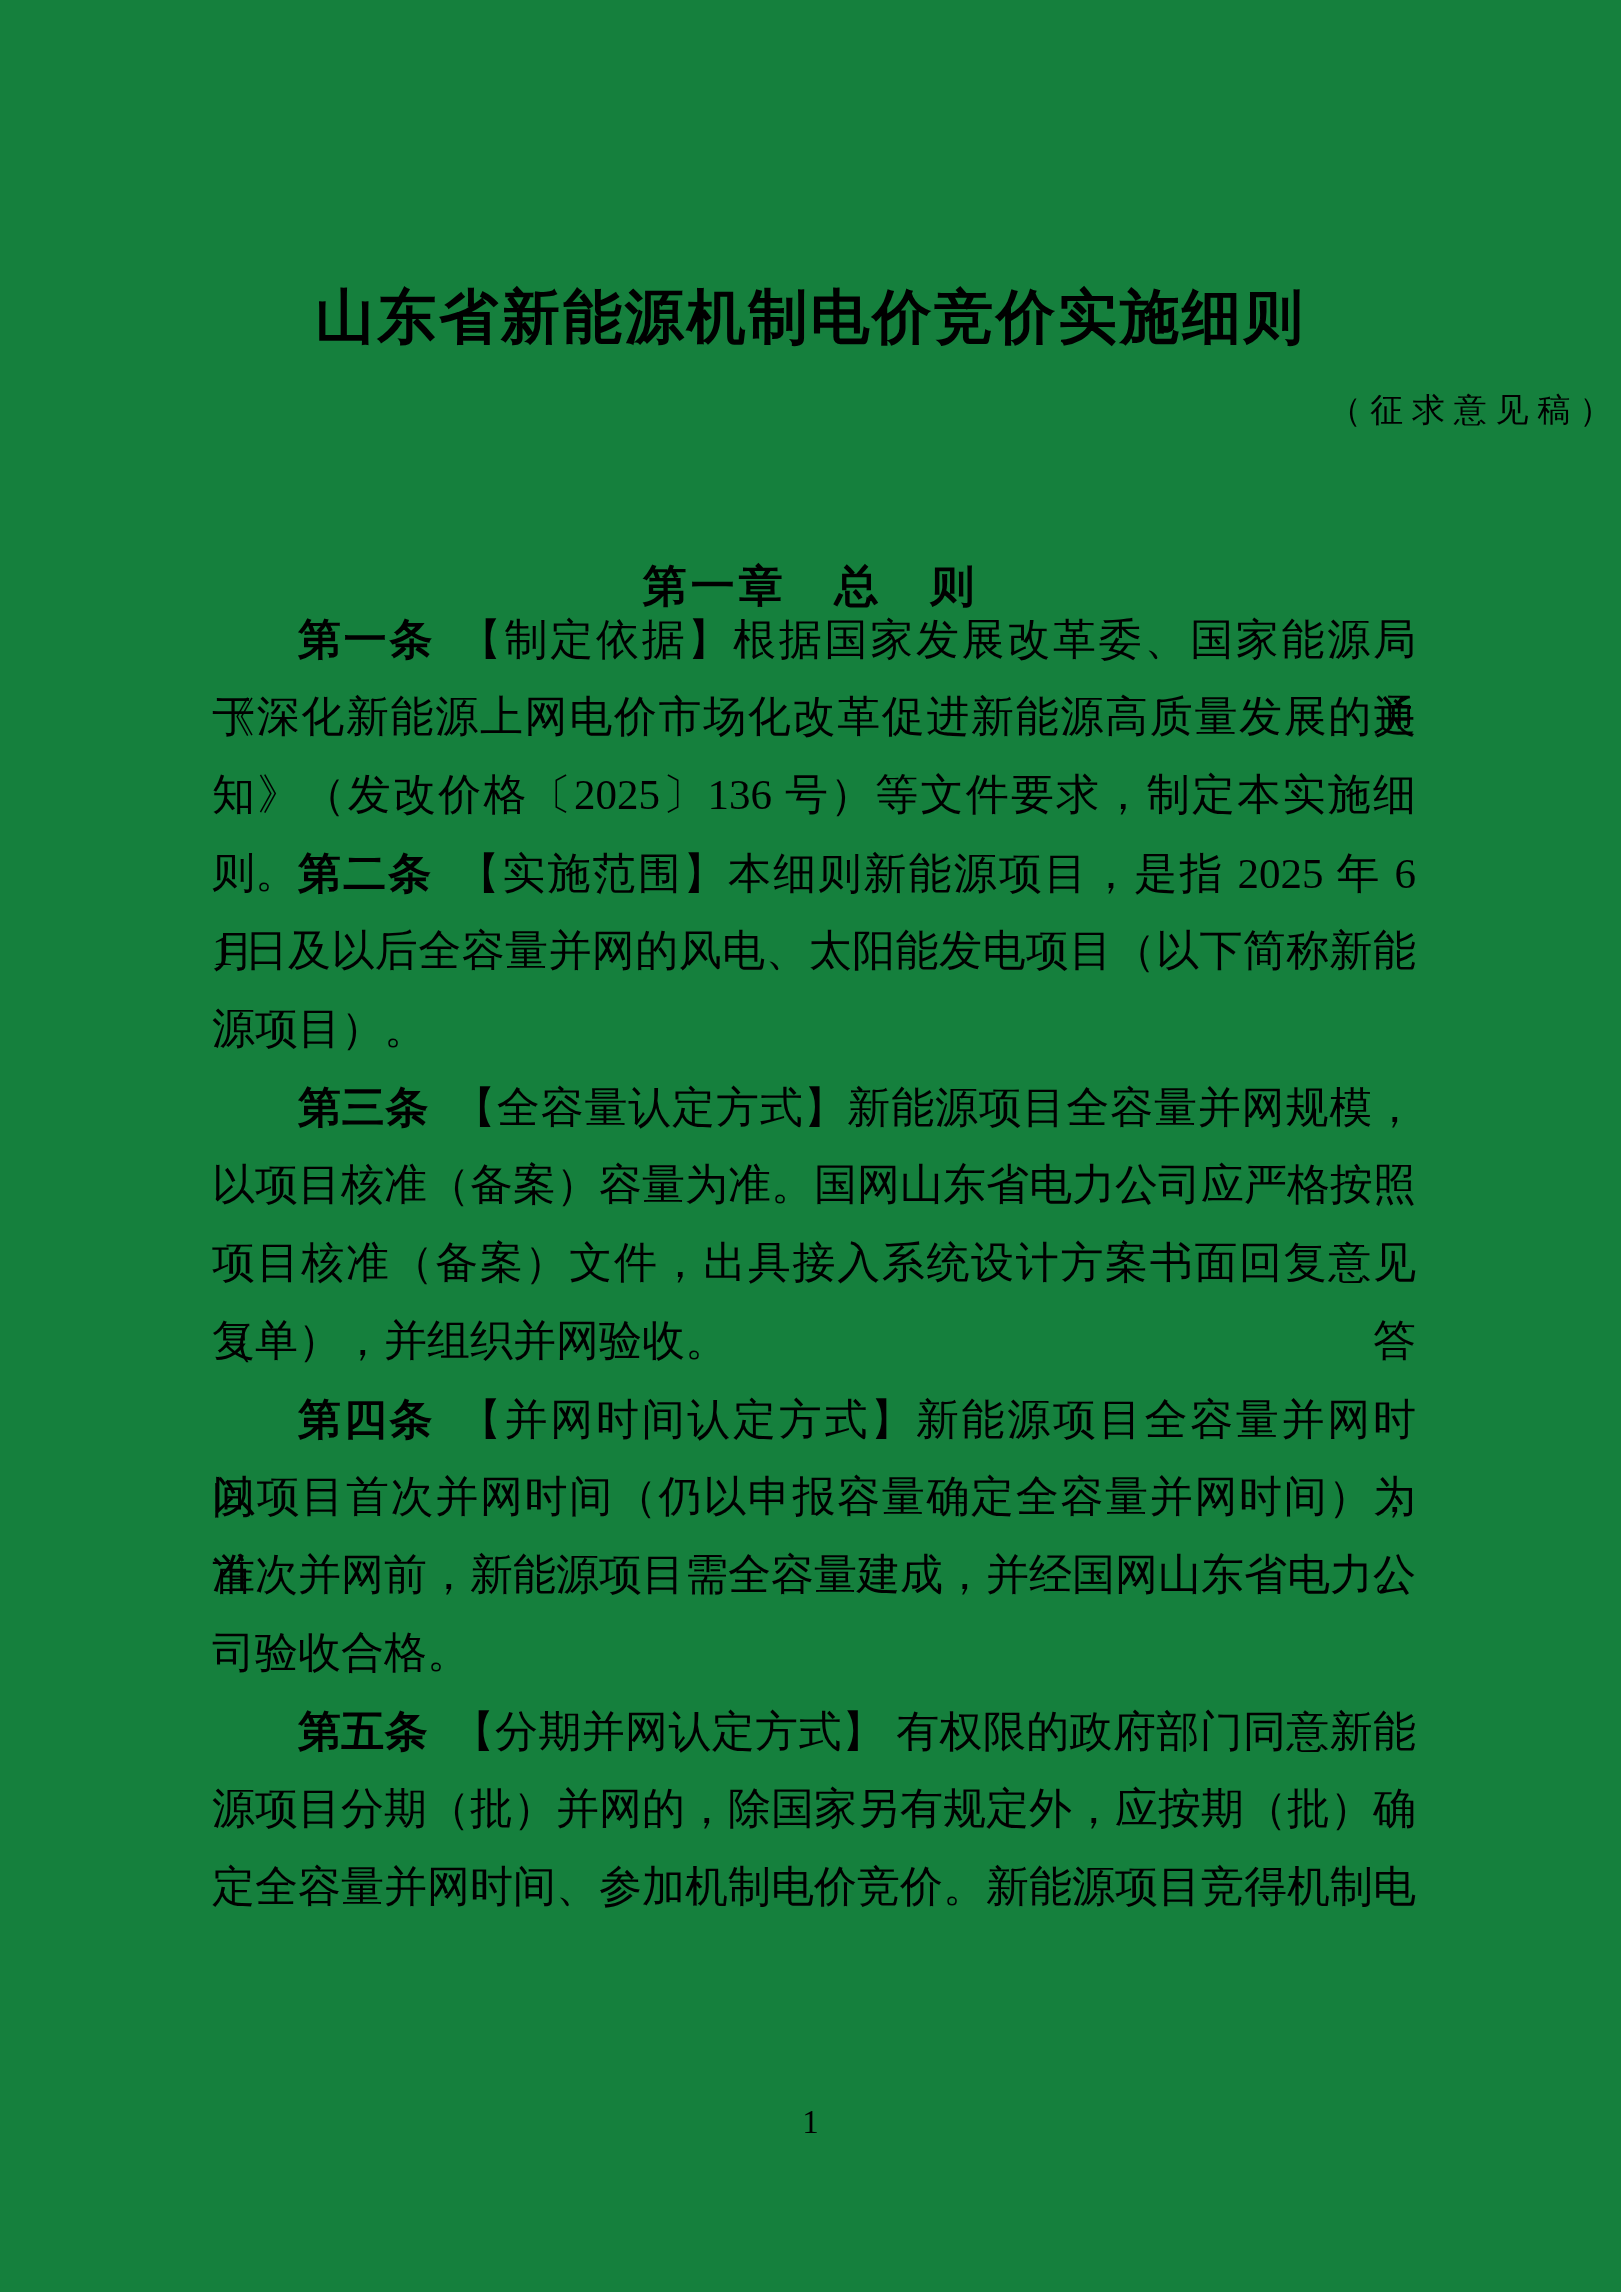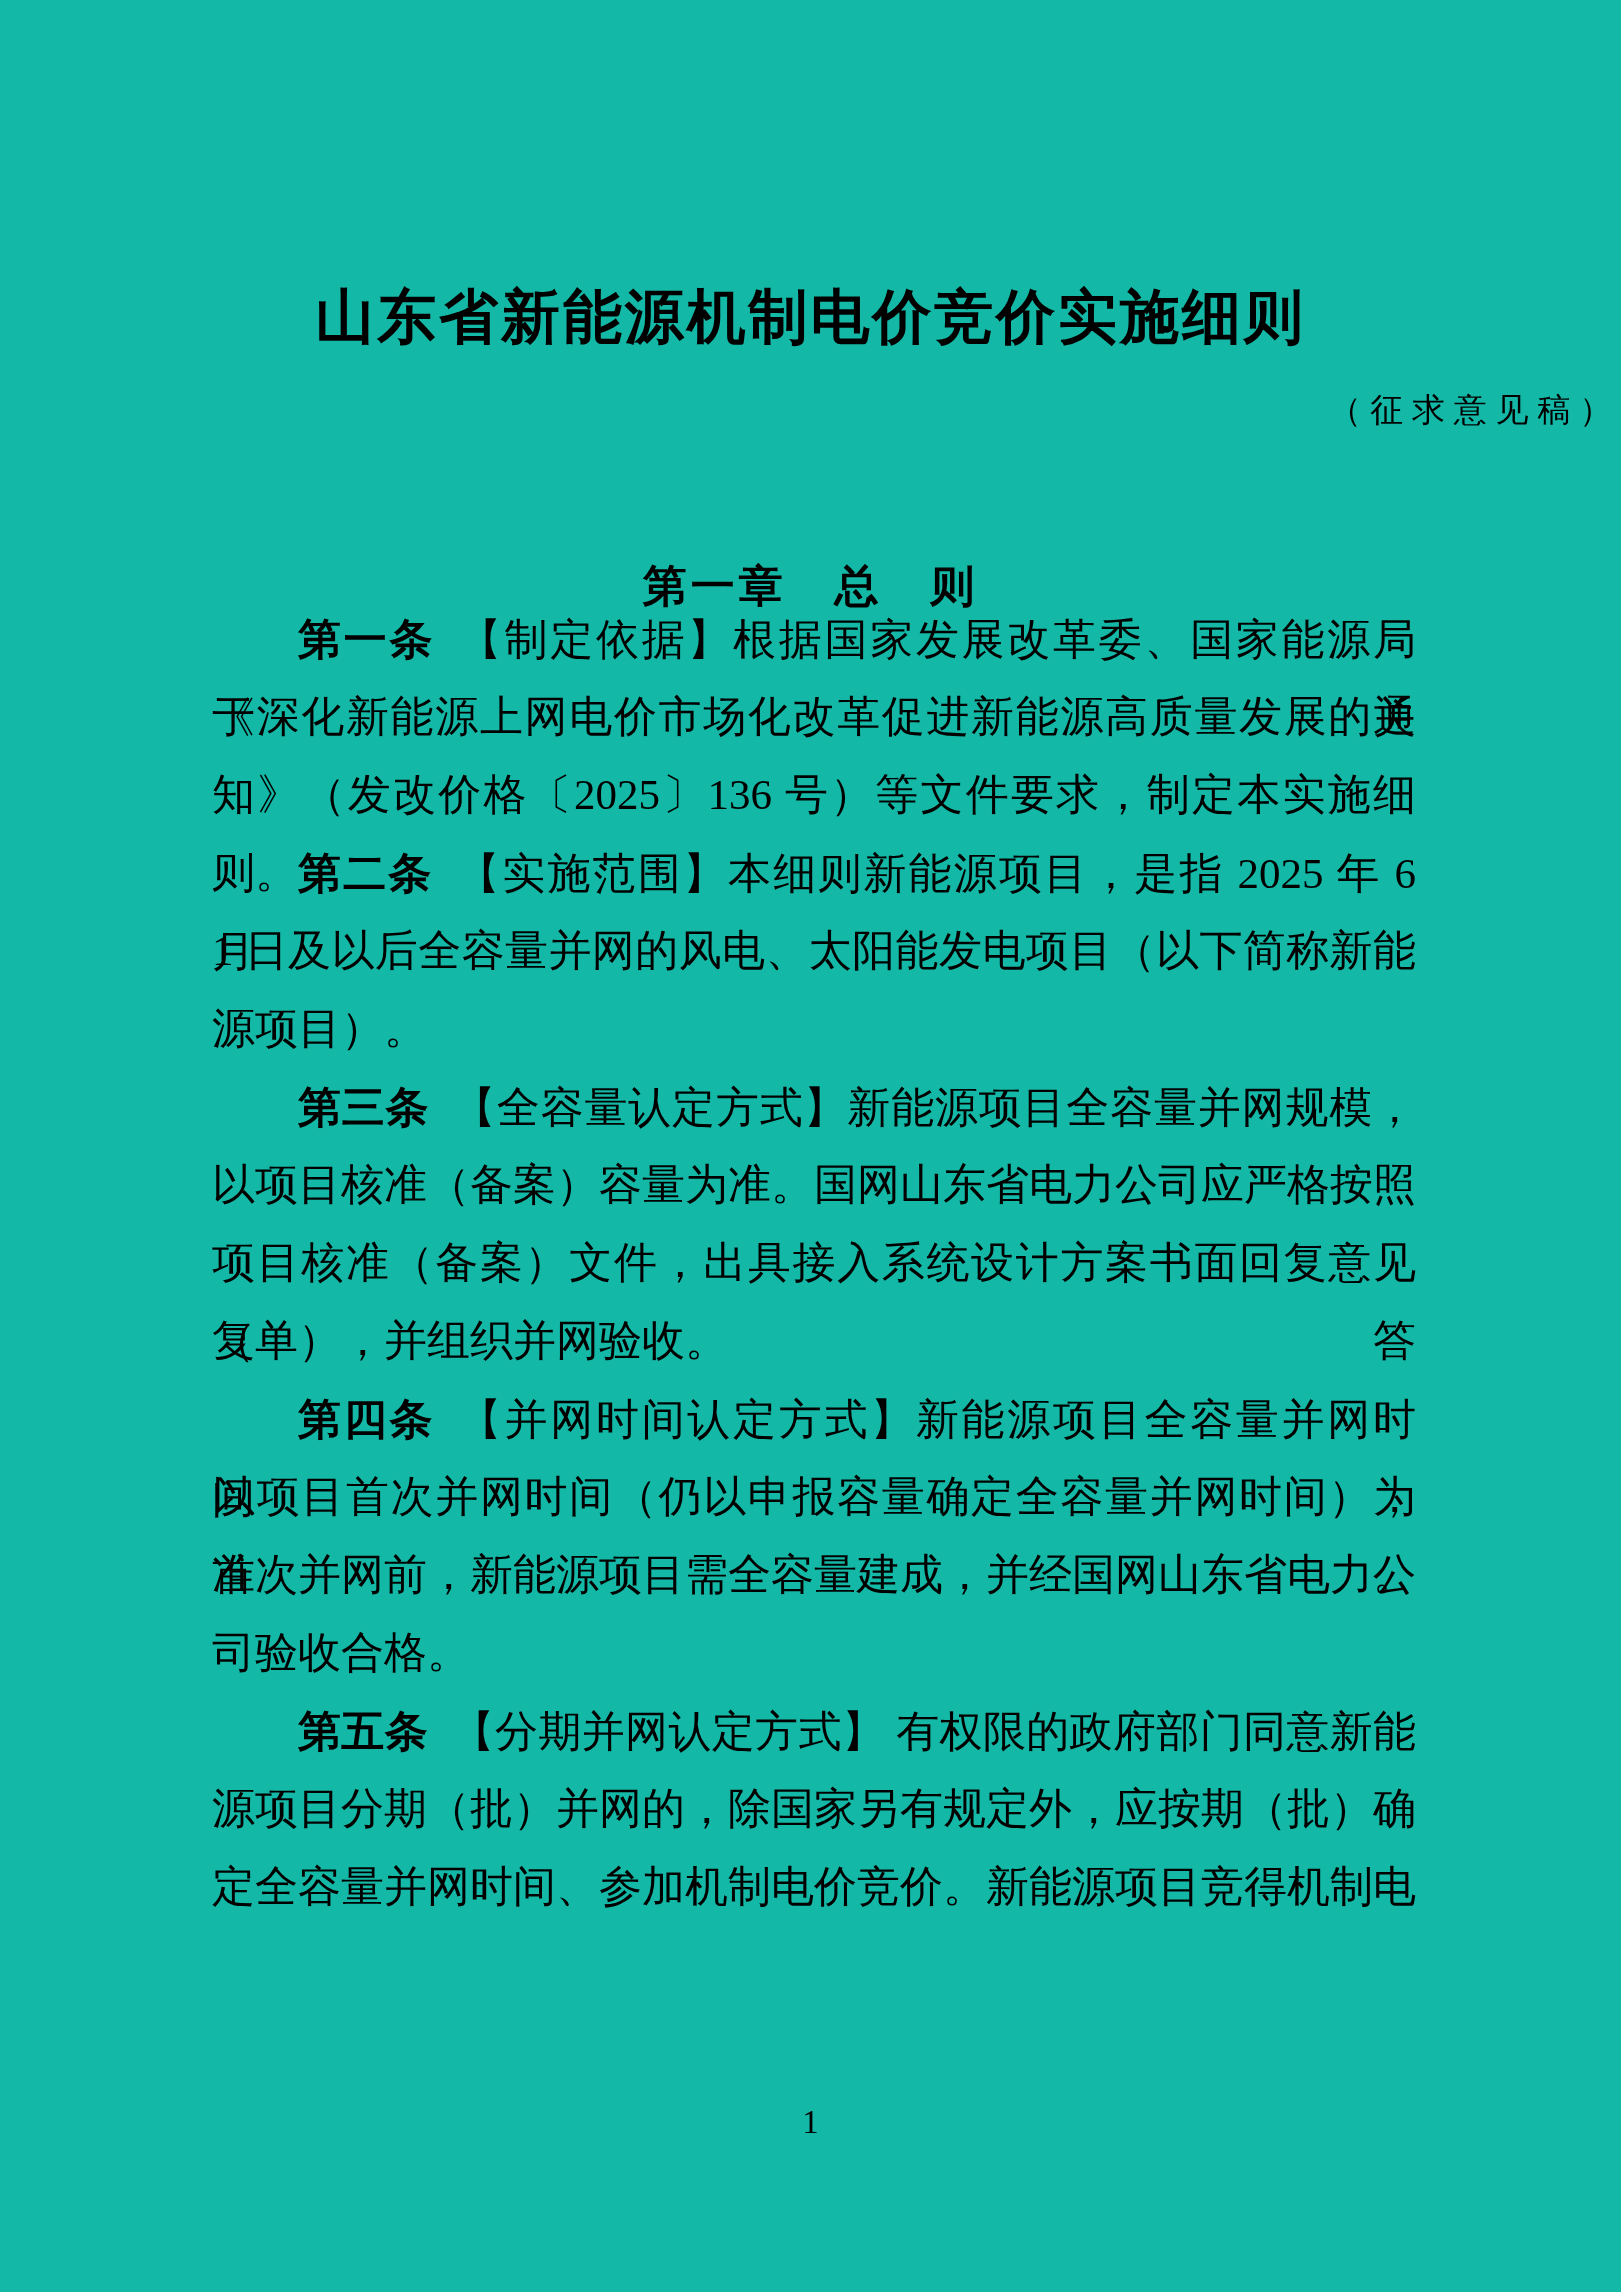--- a/index.html
+++ b/index.html
@@ -4,21 +4,21 @@
 <style>
   html, body {
     margin: 0;
     padding: 0;
     background: #ffffff;
   }
   .page {
     position: relative;
     width: 1621px;
     height: 2293px;
-    background: #14b8a6;
+    background: #15803d;
     color: #000000;
     font-family: "Liberation Serif", "DejaVu Serif", serif;
     overflow: hidden;
   }
   .title {
     position: absolute;
     top: 282px;
     left: 0;
     right: 0;
     text-align: center;

